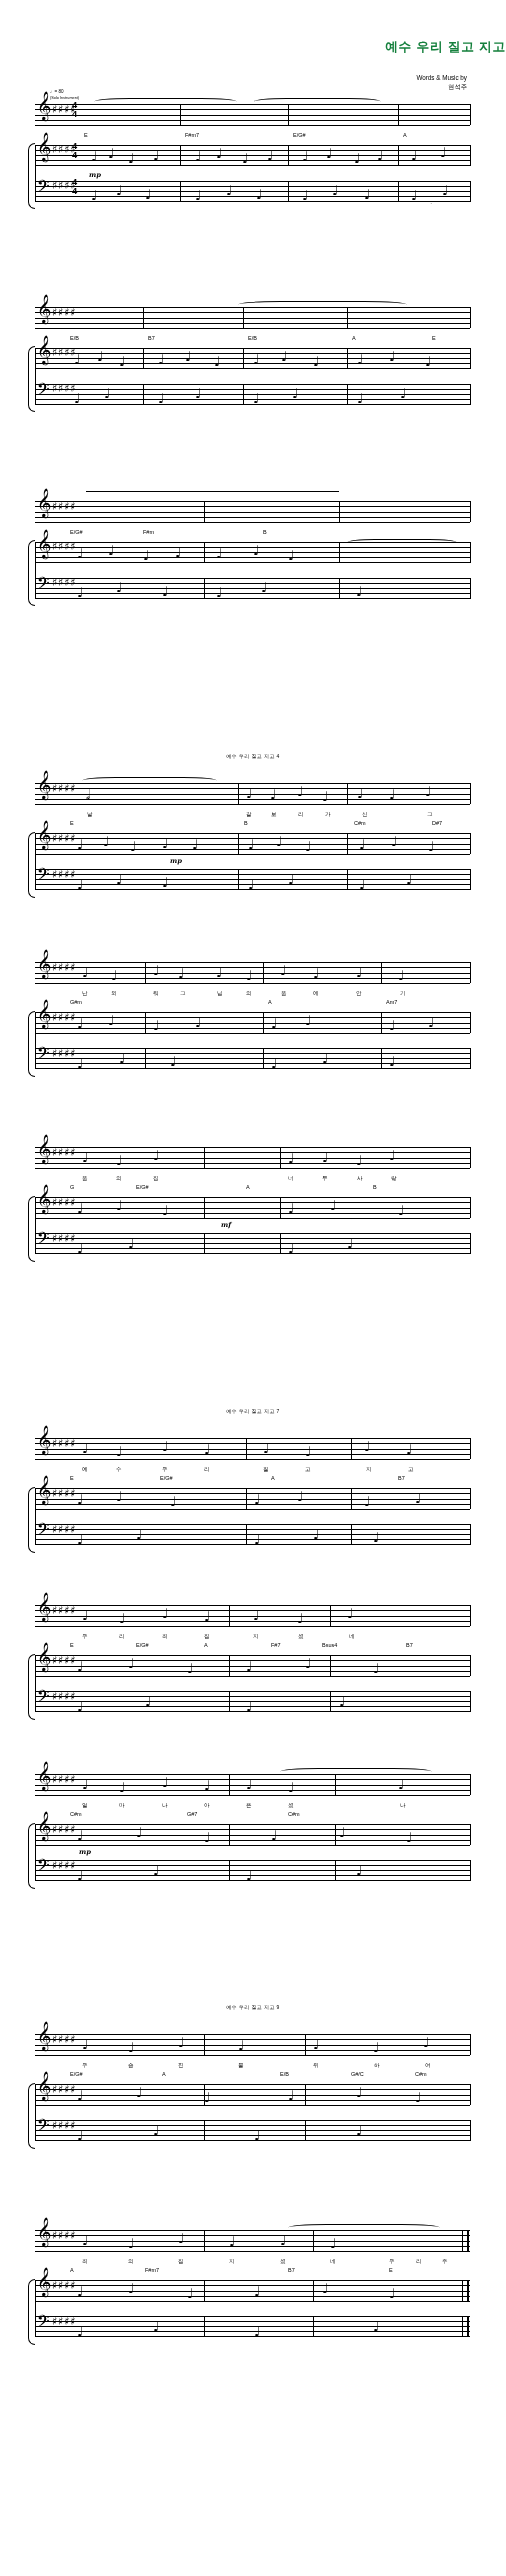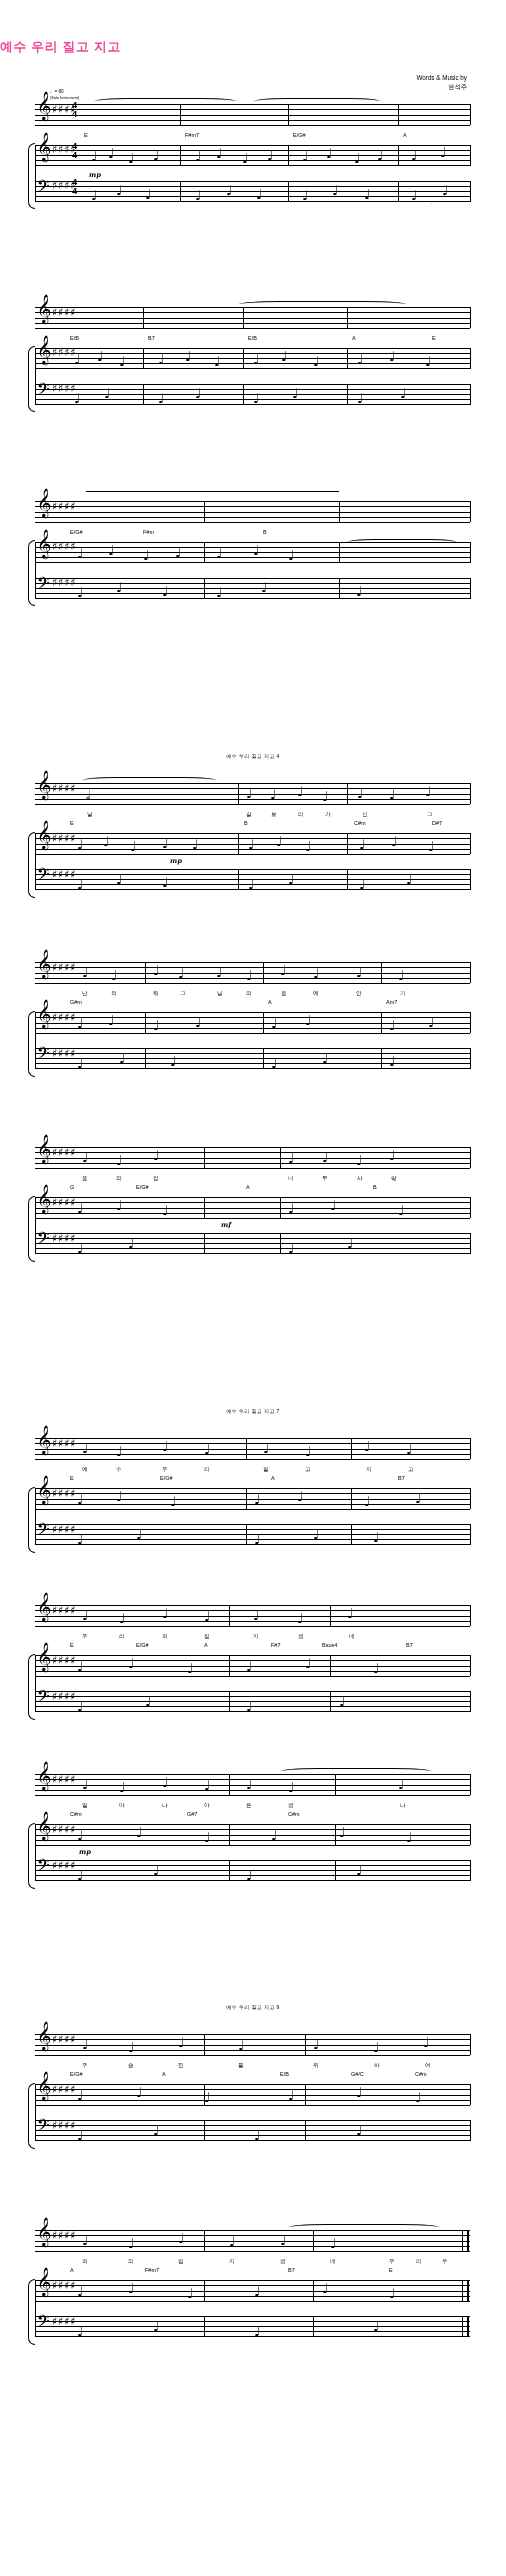--- a/index.html
+++ b/index.html
@@ -10,21 +10,21 @@
   .sheet{
     width:506px;position:relative;background:#ffffff;
     padding:0;margin:0 0 5px 0;overflow:hidden;
   }
   .sheet.p1{height:726px;}
   .sheet.p2{height:650px;}
   .sheet.p3{height:591px;}
   .sheet.p4{height:605px;}
 
   .title{
-    text-align:left;font-size:12.7px;font-weight:bold;color:#ec4899;
+    text-align:right;font-size:12.7px;font-weight:bold;color:#15803d;
     padding-top:39px;letter-spacing:0.8px;
   }
   .credits{
     position:absolute;right:39px;top:73px;text-align:right;
     font-size:6.3px;line-height:1.45;color:#000;
   }
   .page-head{
     text-align:center;font-size:5px;color:#000;padding-top:22px;letter-spacing:0.4px;
   }
 

